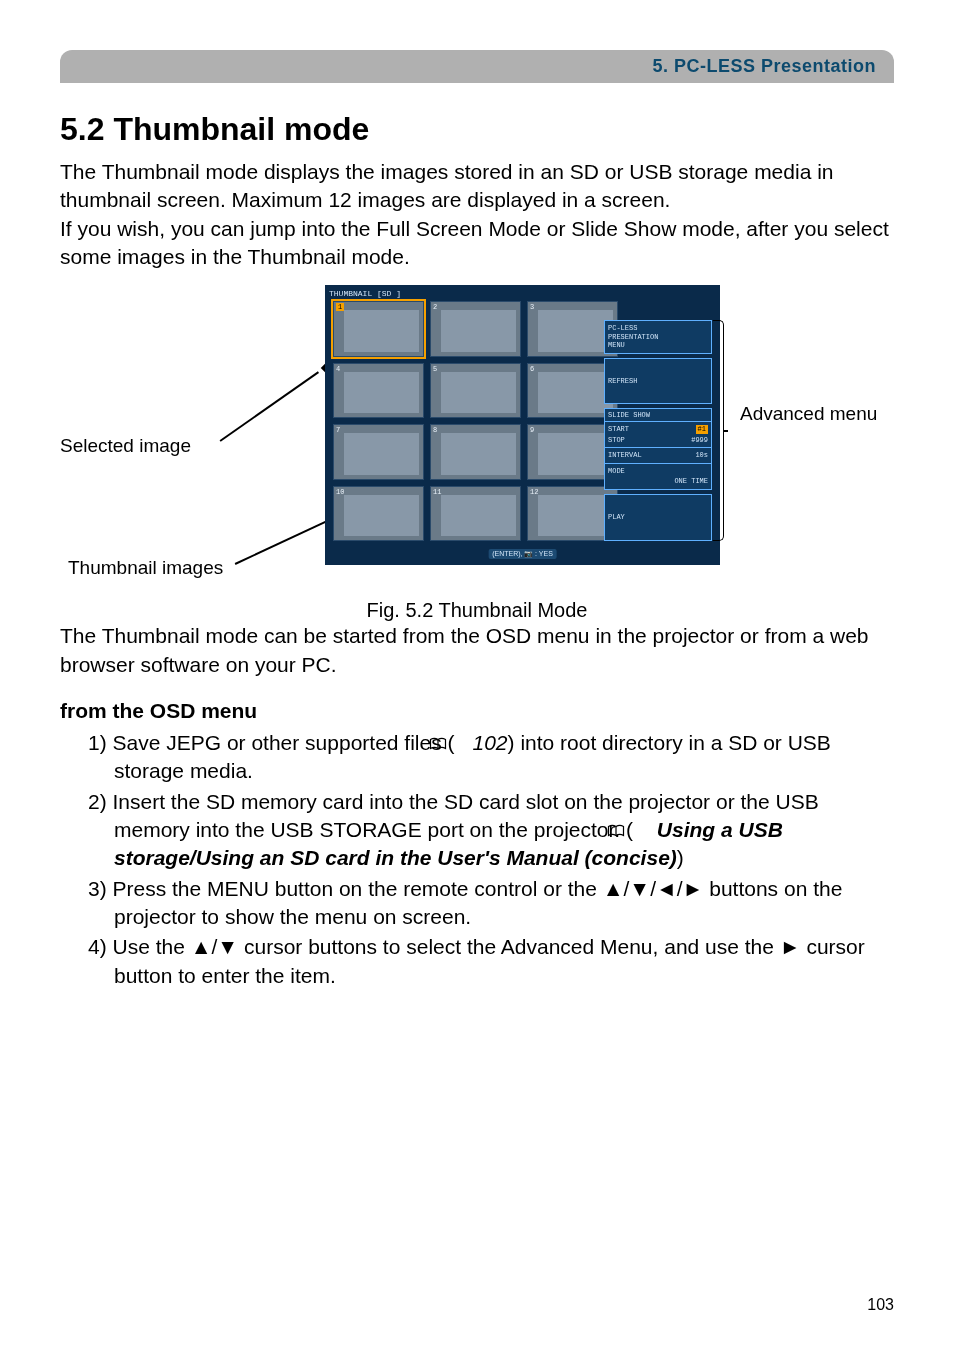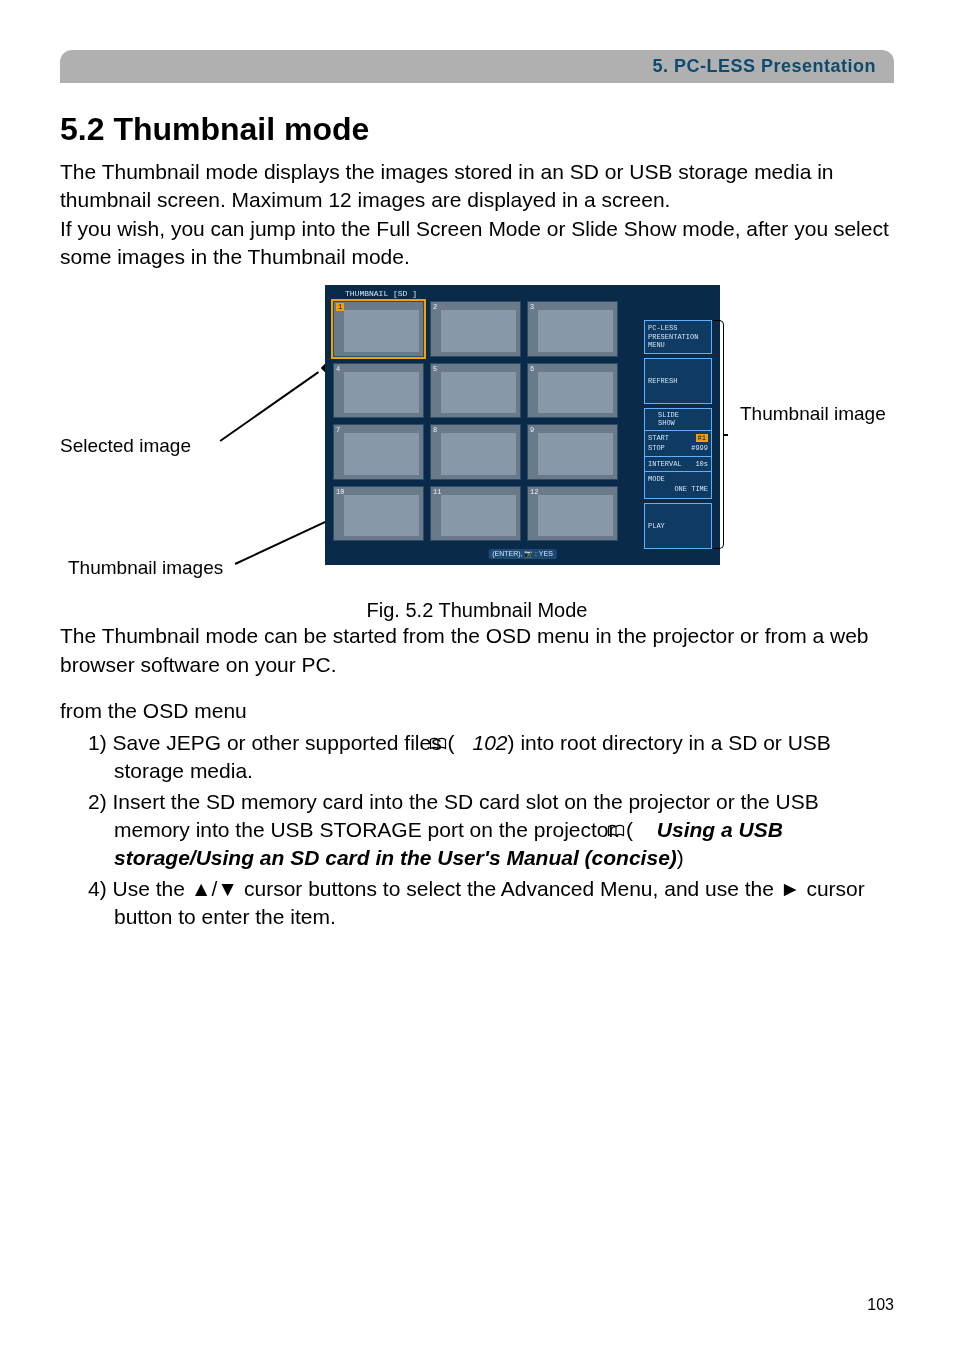--- a/index.html
+++ b/index.html
@@ -23,21 +23,21 @@
 
   .screen {
     position: absolute;
     left: 265px; top: 0;
     width: 395px; height: 280px;
     background: #0a2a4a;
     color: #e8f0f8;
     font-family: "Courier New", monospace;
     font-size: 8px;
   }
-  .screen-title { position: absolute; left: 20px; top: 4px; color: #d0e4f8; font-size: 8px; }
+  .screen-title { position: absolute; left: 4px; top: 4px; color: #d0e4f8; font-size: 8px; }
   .thumb-grid {
     position: absolute;
     left: 8px; top: 16px;
     width: 285px; height: 240px;
     display: grid;
     grid-template-columns: repeat(3, 1fr);
     grid-template-rows: repeat(4, 1fr);
     gap: 6px;
   }
   .thumb {
@@ -52,21 +52,21 @@
   }
   .thumb.selected .thumb-num { background: #f5a000; color: #000; padding: 0 2px; }
   .thumb-inner {
     position: absolute; left: 10px; top: 8px; right: 4px; bottom: 4px;
     background: #8898a8;
   }
 
   .side-menu {
     position: absolute;
     right: 8px; top: 35px;
-    width: 68px;
+    width: 108px;
     display: flex; flex-direction: column;
     gap: 4px;
   }
   .menu-block {
     border: 1px solid #5fb0ff;
     background: #0f3b63;
     color: #d0e4f8;
     font-size: 7px;
     padding: 3px 3px;
     line-height: 1.2;
@@ -103,21 +103,21 @@
   .brace::before { top: 0; height: 50%; border-top: 1.5px solid #000; border-top-right-radius: 5px; }
   .brace::after  { bottom: 0; height: 50%; border-bottom: 1.5px solid #000; border-bottom-right-radius: 5px; }
   .brace .nub {
     position: absolute; right: -4px; top: calc(50% - 1px);
     width: 5px; height: 2px; background:#000;
   }
 
   .fig-caption { text-align: center; font-size: 20px; margin-top: 4px; }
 
   .h2 { font-size: 24px; font-weight: 900; margin-top: 40px; margin-bottom: 8px; }
-  .h3 { font-size: 21px; font-weight: normal; margin-top: 20px; margin-bottom: 6px; }
+  .h3 { font-size: 21px; font-weight: bold; margin-top: 20px; margin-bottom: 6px; }
   .steps { list-style: none; padding-left: 28px; font-size: 21px; line-height: 1.35; }
   .steps li { text-indent: -26px; padding-left: 26px; margin-bottom: 2px; }
   .book-icon {
     display: inline-block; width: 18px; height: 14px; position: relative; top: 1px;
   }
   .book-icon svg { width: 18px; height: 14px; }
   .ref { font-weight: normal; font-style: italic; }
   .strong-ital { font-weight: bold; font-style: italic; }
 
   .page-num { position: absolute; bottom: 40px; right: 60px; font-size: 16px; }
@@ -197,21 +197,21 @@
 
       <div class="side-menu">
         <div style="position:relative; display:flex; flex-direction:column; gap:4px;">
           <div class="menu-block">
             <div>PC-LESS</div>
             <div>PRESENTATION</div>
             <div>MENU</div>
           </div>
           <div class="menu-block tight">REFRESH</div>
           <div class="menu-block" style="padding:2px 3px 3px 3px;">
-            <div style="border-bottom:1px solid #5fb0ff; margin:-2px -3px 2px -3px; padding:2px 13px;">SLIDE SHOW</div>
+            <div style="border-bottom:1px solid #5fb0ff; margin:-2px -3px 2px -3px; padding:2px 3px;">SLIDE SHOW</div>
             <div class="menu-row">
                 <span>START</span>
                 <span class="hl">#1</span>
               </div>
             <div class="menu-row">
                 <span>STOP</span>
                 <span>#999</span>
               </div>
             <div class="divider"></div>
             <div class="menu-row">
@@ -230,34 +230,35 @@
           <div class="menu-block tight">PLAY</div>
           <div class="brace">
               <div class="nub"></div>
             </div>
         </div>
       </div>
 
       <div class="bottom-note">(ENTER),  📷 : YES</div>
     </div>
 
-    <div class="callout" style="left:680px; top:118px;">Thumbnail image</div>
+    <div class="callout" style="left:680px; top:118px;">Advanced menu</div>
   </div>
 
   <div class="fig-caption">Fig. 5.2 Thumbnail Mode</div>
 
   <div class="body-text">The Thumbnail mode can be started from the OSD menu in the projector or from a web browser software on your PC.</div>
 
   <div class="h3">from the OSD menu</div>
   <ul class="steps">
     <li>1) <span>Save JEPG or other supported files (</span><span class="book-icon"><svg viewBox="0 0 24 18">
             <path d="M2 3 Q7 0 12 3 Q17 0 22 3 V15 Q17 12 12 15 Q7 12 2 15 Z" fill="none" stroke="#000" stroke-width="1.6"></path>
             <line x1="12" y1="3" x2="12" y2="15" stroke="#000" stroke-width="1.6"></line>
           </svg></span><span class="ref">102</span><span>) into root directory in a SD or USB storage media.</span></li>
     <li>2) <span>Insert the SD memory card into the SD card slot on the projector or the USB memory into the USB STORAGE port on the projector. (</span><span class="book-icon"><svg viewBox="0 0 24 18">
             <path d="M2 3 Q7 0 12 3 Q17 0 22 3 V15 Q17 12 12 15 Q7 12 2 15 Z" fill="none" stroke="#000" stroke-width="1.6"></path>
             <line x1="12" y1="3" x2="12" y2="15" stroke="#000" stroke-width="1.6"></line>
           </svg></span> <span class="strong-ital">Using a USB storage/Using an SD card in the User's Manual (concise)</span><span>)</span></li>
+    <li>3) <span>Press the MENU button on the remote control or the ▲/▼/◄/► buttons on the projector to show the menu on screen.</span></li>
     <li>4) <span>Use the ▲/▼ cursor buttons to select the Advanced Menu, and use the ► cursor button to enter the item.</span></li>
   </ul>
 
   <div class="page-num">103</div>
 </div>
 
 </body></html>

